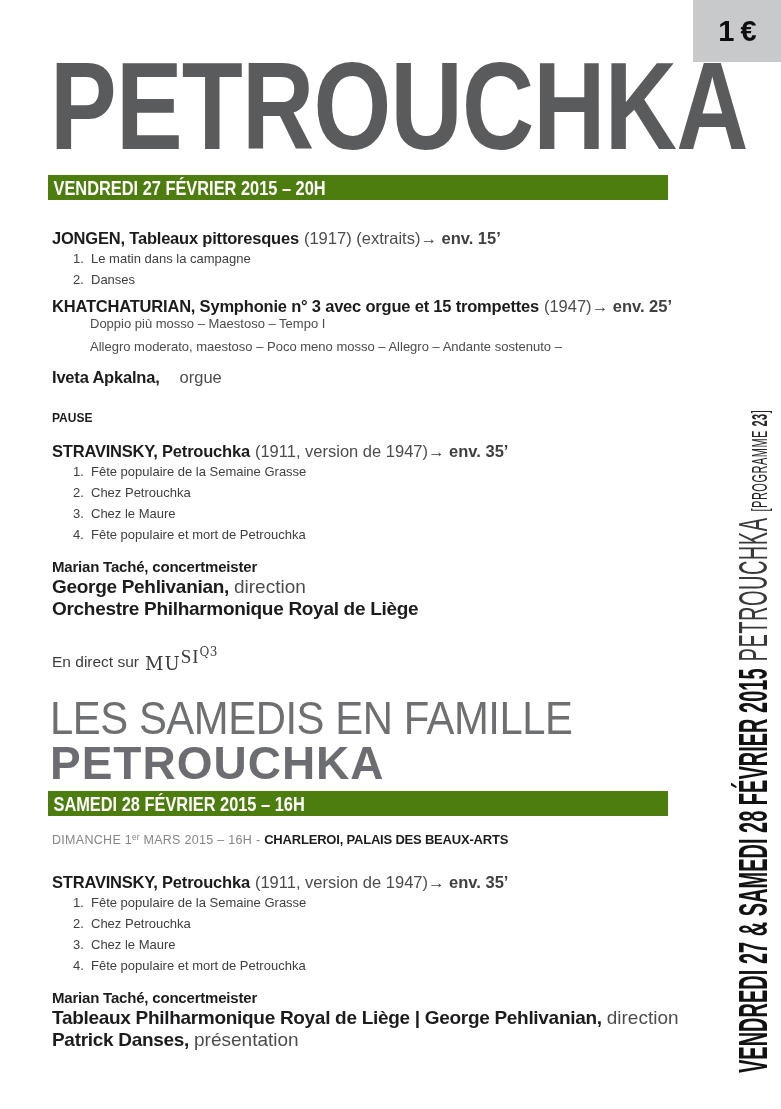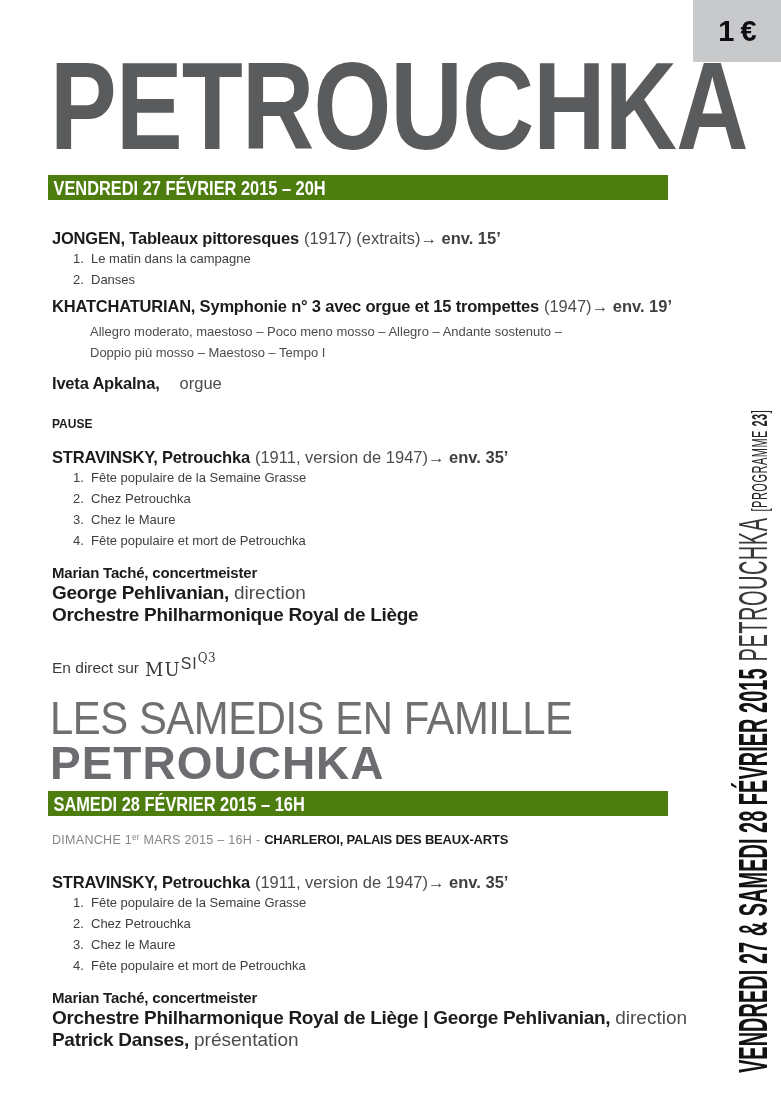--- a/index.html
+++ b/index.html
@@ -52,21 +52,21 @@
   .artist .bold { font-weight:bold; color:#1c1c1e; letter-spacing:-0.2px; }
   .artist .role { color:#4b4c4e; margin-left:20px; }
   .pause { margin-top:22px; font-size:12px; line-height:19px; font-weight:bold; color:#1c1c1e; }
   .credits { margin-top:16px; }
   .credits .cm { font-size:15px; line-height:18px; font-weight:bold; color:#1c1c1e; letter-spacing:-0.2px; }
   .credits .big { font-size:19px; line-height:22px; font-weight:bold; color:#1c1c1e; letter-spacing:-0.3px; white-space:nowrap; }
   .credits .big .role { font-weight:normal; color:#4b4c4e; letter-spacing:0; margin-left:5px; }
   
   .broadcast { margin-top:30px; font-size:15.5px; color:#3c3c3e; }
   .broadcast .logo-mu { font-family:"DejaVu Serif", serif; font-size:18px; letter-spacing:1px; position:relative; top:3px;  margin-left:6px; }
-  .broadcast .logo-si { font-family:Liberation Sans, sans-serif; font-size:16px; letter-spacing:1px; position:relative; top:-4px; }
+  .broadcast .logo-si { font-family:Liberation Serif, serif; font-size:19px; letter-spacing:1px; position:relative; top:-4px; }
   .broadcast .logo-q3 { font-family:"DejaVu Serif", serif; font-size:12px; letter-spacing:0.5px; position:relative; top:-11px; }
   
   .family-title {
     position:absolute; left:50px; top:694px; font-size:47px; font-weight:normal;
     color:#6e6f71; line-height:1; white-space:nowrap; letter-spacing:-0.5px;
     transform:scaleX(0.89); transform-origin:0 0;
   }
   .family-sub {
     position:absolute; left:50px; top:740px; font-size:46px; font-weight:bold;
     color:#6c6d70; line-height:1; white-space:nowrap; letter-spacing:1px;
@@ -108,23 +108,23 @@
       <li>
         <span class="num">1.</span>
         <span class="lbl">Le matin dans la campagne</span>
       </li>
       <li>
         <span class="num">2.</span>
         <span class="lbl">Danses</span>
       </li>
     </ol>
 
-    <p class="work work-2"><span>KHATCHATURIAN, Symphonie n° 3 avec orgue et 15 trompettes</span><span class="meta">(1947)</span><span class="dur">→ env. 19’</span></p>
+    <p class="work work-2"><span>KHATCHATURIAN, Symphonie n° 3 avec orgue et 15 trompettes</span><span class="meta">(1947)</span><span class="dur">→ env. 25’</span></p>
+    <p class="tempo">Doppio più mosso – Maestoso – Tempo I</p>
     <p class="tempo tempo-1">Allegro moderato, maestoso – Poco meno mosso – Allegro – Andante sostenuto –</p>
-    <p class="tempo">Doppio più mosso – Maestoso – Tempo I</p>
 
     <p class="artist"><span class="bold">Iveta Apkalna,</span><span class="role">orgue</span></p>
 
     <p class="pause">PAUSE</p>
 
     <p class="work work-3"><span>STRAVINSKY, Petrouchka</span><span class="meta">(1911, version de 1947)</span><span class="dur">→ env. 35’</span></p>
     <ol class="mvts">
       <li>
         <span class="num">1.</span>
         <span class="lbl">Fête populaire de la Semaine Grasse</span>
@@ -178,20 +178,20 @@
         <span class="lbl">Chez le Maure</span>
       </li>
       <li>
         <span class="num">4.</span>
         <span class="lbl">Fête populaire et mort de Petrouchka</span>
       </li>
     </ol>
 
     <div class="credits">
       <p class="cm">Marian Taché, concertmeister</p>
-      <p class="big"><span>Orchestre Philharmonique Royal de Liège | George Pehlivanian,</span><span class="role">direction</span></p>
+      <p class="big"><span>Tableaux Philharmonique Royal de Liège | George Pehlivanian,</span><span class="role">direction</span></p>
       <p class="big"><span>Patrick Danses,</span><span class="role">présentation</span></p>
     </div>
   </div>
 
   <div class="spine"><span class="dates">VENDREDI 27 &amp; SAMEDI 28 FÉVRIER 2015</span><span class="stitle">PETROUCHKA</span><span class="prog"><span>[PROGRAMME </span><span class="b">23</span><span>]</span></span></div>
 
 </div>
 
 </body></html>

